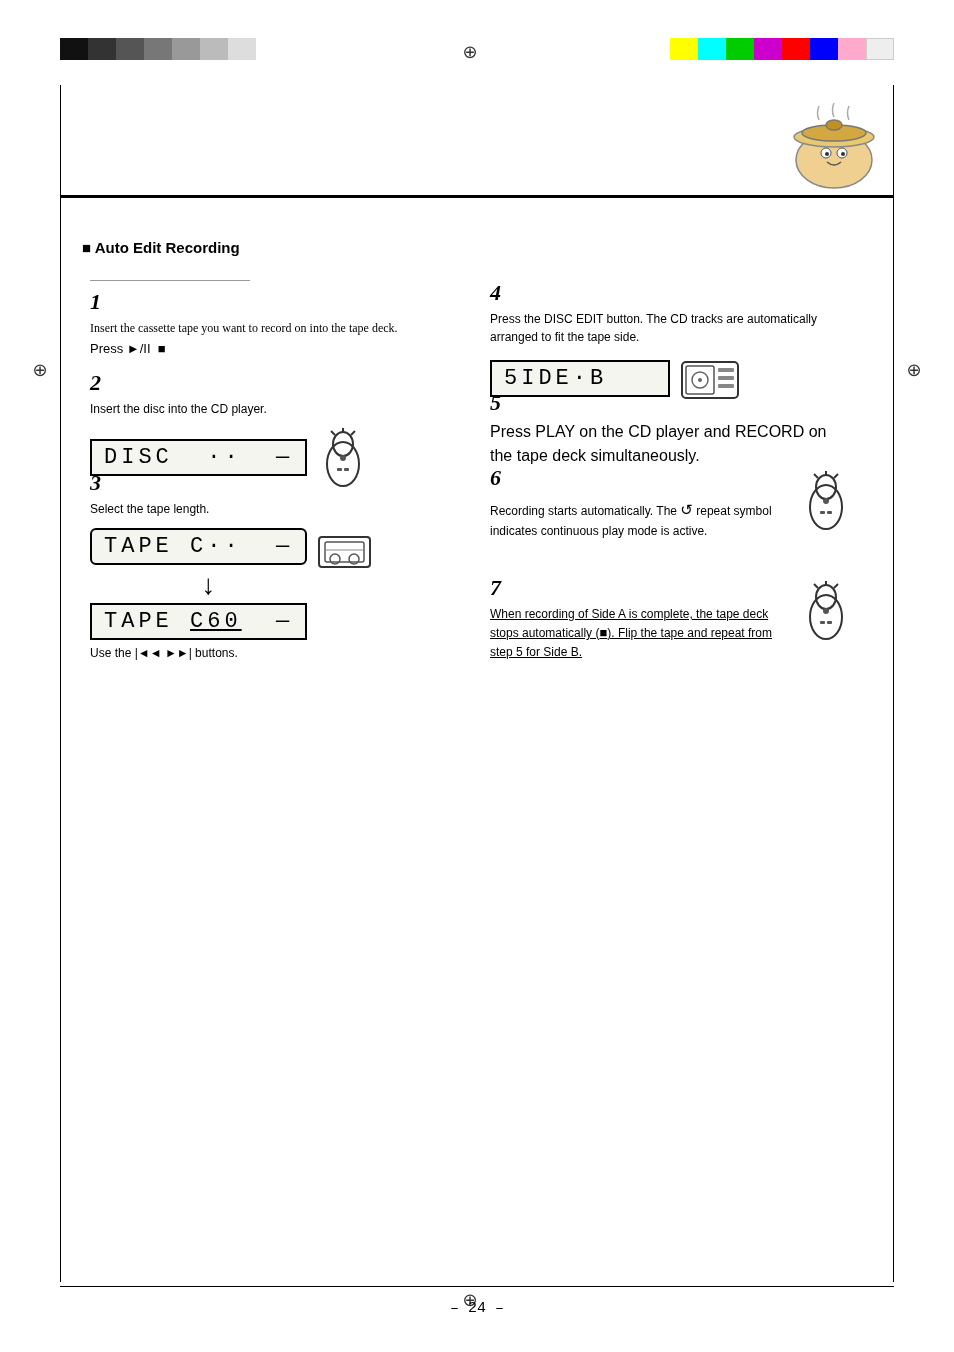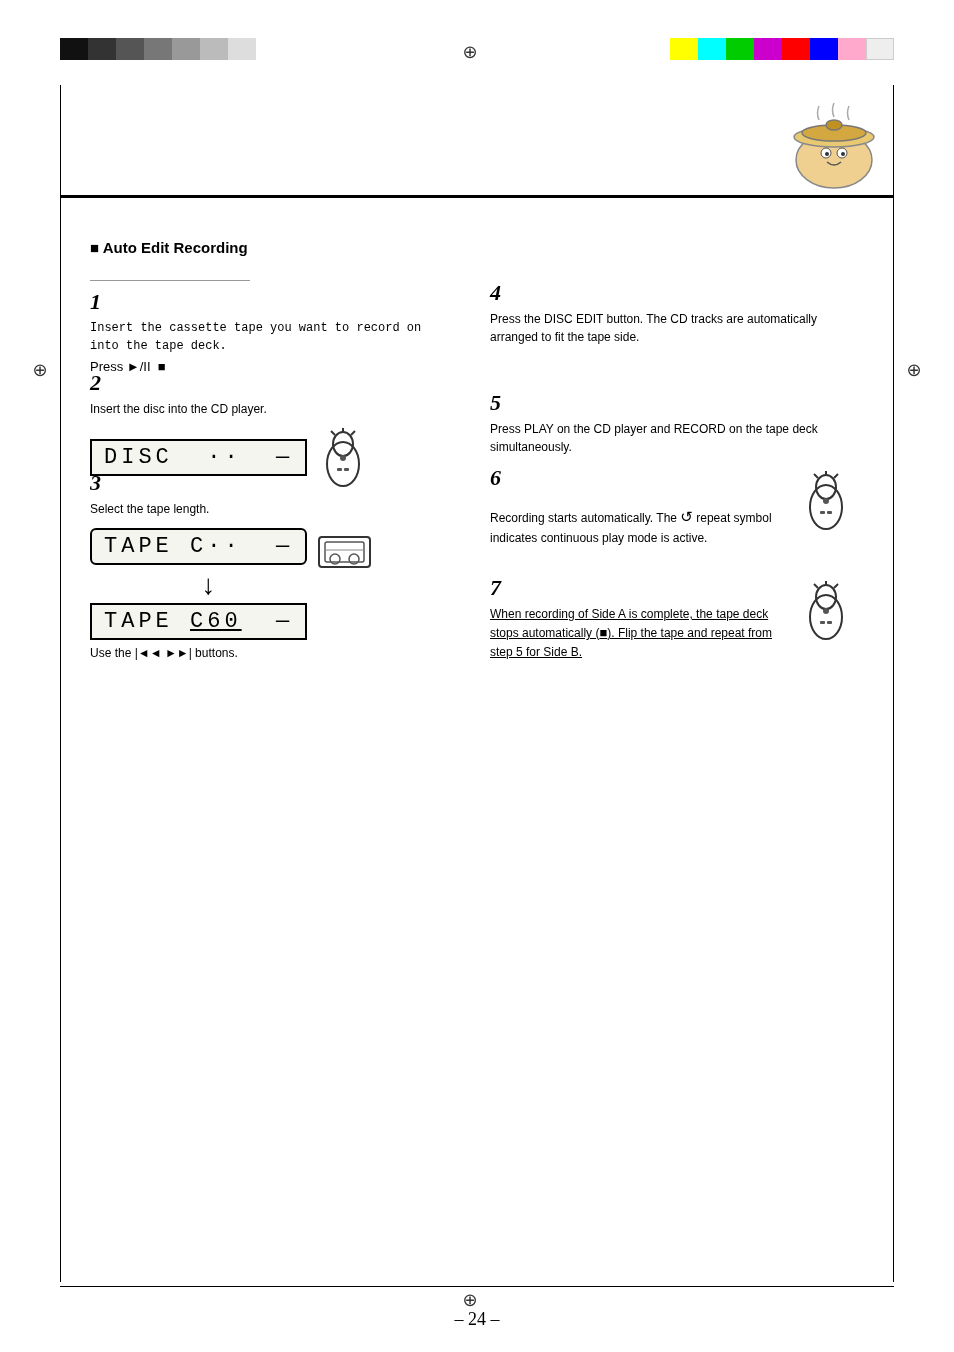--- a/index.html
+++ b/index.html
@@ -86,21 +86,21 @@
       bottom: 70px;
       right: 60px;
       width: 1px;
       background: #000;
     }
 
     
     .section-title {
       position: absolute;
       top: 239px;
-      left: 90px;
+      left: 82px;
       font-size: 15px;
       font-weight: bold;
       font-family: Arial, sans-serif;
     }
     .section-title::before {
       content: '■ ';
     }
 
     
     .step-num {
@@ -128,25 +128,25 @@
       position: absolute;
       top: 95px;
       right: 70px;
       width: 100px;
       height: 100px;
     }
 
     
     .page-number {
       position: absolute;
-      bottom: 22px;
+      bottom: 35px;
       left: 50%;
       transform: translateX(-50%);
-      font-family: Liberation Serif, serif;
-      font-size: 18px;
+      font-family: Liberation Mono, monospace;
+      font-size: 15px;
     }
 
     
     svg.remote {
       width: 52px;
       height: 62px;
     }
   </style>
 </head>
 <body>
@@ -206,21 +206,21 @@
     <path d="M 50 22 Q 47 15 50 8" stroke="#aaa" stroke-width="1.5" fill="none"></path>
     <path d="M 65 25 Q 62 18 65 11" stroke="#aaa" stroke-width="1.5" fill="none"></path>
   </svg>
 </div>
 
 <div class="section-title">Auto Edit Recording</div>
 
 <div style="position:absolute; top:280px; left:90px;">
   <hr style="border:none; border-top:1px solid #999; width:160px; margin-bottom:8px;">
   <div class="step-num">1</div>
-  <div style="font-family:Liberation Mono, monospace;font-size:12px;line-height:1.5;max-width:340px;margin-top:4px;">
+  <div style="font-family:Liberation Serif, serif;font-size:12px;line-height:1.5;max-width:340px;margin-top:4px;">
     Insert the cassette tape you want to record on into the tape deck.
   </div>
   <div style="font-size:13px;font-family:Arial,sans-serif;margin-top:4px;">
     Press <span>►/II</span>&nbsp;&nbsp;<span>■</span>
   </div>
 </div>
 
 <div style="position:absolute; top:370px; left:90px;">
   <div class="step-num">2</div>
   <div style="font-family:Arial,sans-serif;font-size:12px;line-height:1.5;max-width:300px;margin-top:4px;">
@@ -268,34 +268,47 @@
     </svg>
   </div>
 </div>
 
 <div style="position:absolute; top:280px; left:490px;">
   <div class="step-num">4</div>
   <div style="font-family:Arial,sans-serif;font-size:12px;line-height:1.5;max-width:360px;margin-top:4px;">
     Press the DISC EDIT button. The CD tracks are automatically arranged to fit the tape side.
   </div>
 
+  <div style="display:flex; align-items:center; gap:10px; margin-top:8px;">
+    <div class="lcd-display">5IDE·B</div>
+
+    <svg viewBox="0 0 60 48" width="60" height="48">
+      <rect x="2" y="8" width="56" height="36" rx="4" fill="none" stroke="#333" stroke-width="2"></rect>
+      <rect x="6" y="12" width="28" height="28" rx="2" fill="none" stroke="#555" stroke-width="1.5"></rect>
+      <circle cx="20" cy="26" r="8" fill="none" stroke="#666" stroke-width="1.5"></circle>
+      <circle cx="20" cy="26" r="2" fill="#666"></circle>
+      <rect x="38" y="14" width="16" height="4" rx="1" fill="#888"></rect>
+      <rect x="38" y="22" width="16" height="4" rx="1" fill="#888"></rect>
+      <rect x="38" y="30" width="16" height="4" rx="1" fill="#888"></rect>
+    </svg>
+  </div>
 </div>
 
 <div style="position:absolute; top:390px; left:490px;">
   <div class="step-num">5</div>
-  <div style="font-family:Arial,sans-serif;font-size:12px;line-height:1.5;max-width:350px;margin-top:4px;">
+  <div style="font-family:Arial,sans-serif;font-size:16px;line-height:1.5;max-width:350px;margin-top:4px;">
     Press PLAY on the CD player and RECORD on the tape deck simultaneously.
   </div>
 </div>
 
 <div style="position:absolute; top:465px; left:490px;">
   <div style="display:flex; align-items:flex-start; gap:10px;">
     <div>
       <div class="step-num">6</div>
-      <div style="font-family:Arial,sans-serif;font-size:12px;line-height:1.5;max-width:300px;margin-top:15px;">
+      <div style="font-family:Arial,sans-serif;font-size:12px;line-height:1.5;max-width:300px;margin-top:8px;">
         Recording starts automatically. The <span style="font-size:15px;">↺</span> repeat symbol indicates continuous play mode is active.
       </div>
     </div>
 
     <svg class="remote" viewBox="0 0 52 62" style="flex-shrink:0;margin-top:4px;">
       <ellipse cx="26" cy="38" rx="16" ry="22" fill="none" stroke="#333" stroke-width="2"></ellipse>
       <ellipse cx="26" cy="18" rx="10" ry="12" fill="none" stroke="#333" stroke-width="2"></ellipse>
       <line x1="26" y1="6" x2="26" y2="2" stroke="#333" stroke-width="2"></line>
       <line x1="18" y1="9" x2="14" y2="5" stroke="#333" stroke-width="2"></line>
       <line x1="34" y1="9" x2="38" y2="5" stroke="#333" stroke-width="2"></line>

